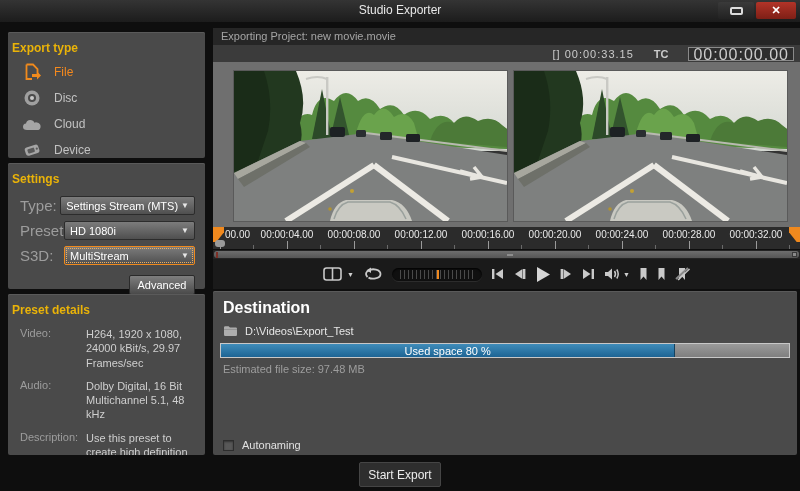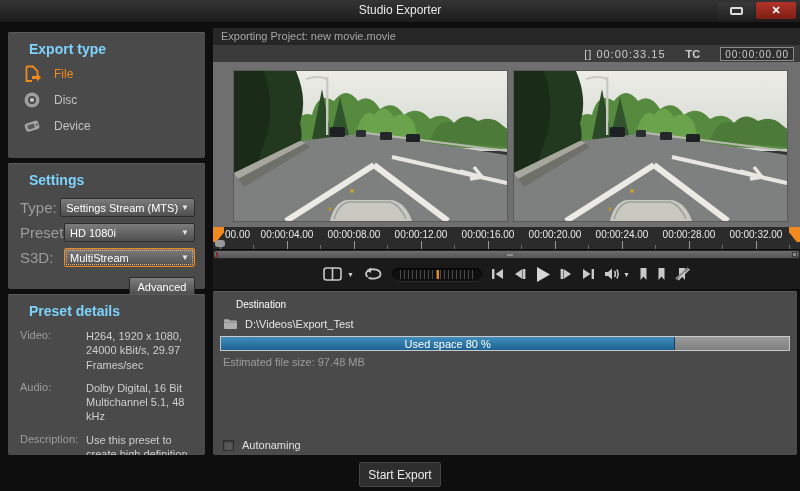--- a/index.html
+++ b/index.html
@@ -19,21 +19,21 @@
   .btn-close { width:40px; height:17px; background:linear-gradient(#b23428,#7e1f16);
     border-radius:2px; color:#fff; font-size:11px; font-weight:bold;
     display:flex; align-items:center; justify-content:center; }
 
   
   .panel { position:absolute; background:#4a4a4a; border-radius:2px;
     box-shadow:inset 0 1px 0 #5a5a5a; }
   .p-export { left:8px; top:32px; width:197px; height:126px; }
   .p-settings { left:8px; top:163px; width:197px; height:126px; }
   .p-preset { left:8px; top:294px; width:197px; height:161px; }
-  .panel h3 { color:#7dd3fc; font-size:14px; font-weight:bold; padding:9px 12px 4px 21px; }
+  .panel h3 { color:#eab308; font-size:12px; font-weight:bold; padding:9px 12px 4px 4px; }
 
   .etype-item { display:flex; align-items:center; gap:12px; padding:4px 0 4px 14px;
     height:26px; cursor:pointer; }
   .etype-item .lbl { font-size:12px; color:#c2c2c2; }
   .etype-item.selected .lbl { color:#f5891d; }
   .eicon { width:20px; height:20px; display:flex; align-items:center; justify-content:center; }
 
   .set-row { display:flex; align-items:center; padding:0 10px 0 12px; margin-top:6px; }
   .set-row .slabel { width:44px; font-size:15px; color:#9d9d9d; }
   .selectbox { flex:1; height:19px; background:linear-gradient(#7c7c7c,#4f4f4f);
@@ -54,21 +54,21 @@
 
   
   .rightcol { position:absolute; left:213px; top:28px; width:587px; height:312px; }
   .projbar { position:absolute; left:0; top:0; width:587px; height:17px;
     background:#262626; color:#a5a5a5; font-size:11px; line-height:17px; padding-left:8px; }
   .tcbar { position:absolute; left:0; top:17px; width:587px; height:17px;
     background:#3b3b3b; display:flex; align-items:center; justify-content:flex-end;
     gap:20px; padding-right:6px; }
   .tcbar .dur { color:#cccccc; font-size:11px; letter-spacing:1px; }
   .tcbar .tcl { color:#cccccc; font-size:11px; font-weight:bold; }
-  .tcbox { border:1px solid #8a8a8a; background:#2e2e2e; color:#cccccc; font-size:10px;
+  .tcbox { border:1px solid #8a8a8a; background:#2e2e2e; color:#cccccc; font-size:16px;
     letter-spacing:1px; padding:0 4px; height:14px; line-height:13px; }
 
   .previewarea { position:absolute; left:0; top:34px; width:587px; height:165px;
     background:#6f6f6f; }
   .vframe { position:absolute; top:9px; width:273px; height:150px; background:#333;
     box-shadow:0 0 0 1px #5a5a5a; }
   .vframe.left { left:21px; } .vframe.right { left:301px; }
 
   
   .ruler { position:absolute; left:0; top:199px; width:587px; height:22px; background:#2b2b2b; }
@@ -109,21 +109,21 @@
     position:relative; overflow:hidden;
     box-shadow:inset 0 1px 2px #000, 0 1px 0 #2c2c2c; }
   .jog-ticks { position:absolute; inset:2px 8px;
     background:repeating-linear-gradient(90deg,#4a4a4a 0 1px,transparent 1px 4px); }
   .jog-center { position:absolute; left:50%; top:2px; width:2px; height:9px; background:#f0891e; }
   .caret-sm { font-size:7px; color:#cfcfcf; margin-left:2px; }
 
   
   .dest { position:absolute; left:0; top:263px; width:584px; height:164px;
     background:#4a4a4a; border-radius:2px; box-shadow:inset 0 1px 0 #5a5a5a; }
-  .dest h3 { color:#fff; font-size:10px; font-weight:normal; padding:8px 10px 6px 23px; }
+  .dest h3 { color:#fff; font-size:16px; font-weight:bold; padding:8px 10px 6px 10px; }
   .dest-path { display:flex; align-items:center; gap:7px; padding:2px 10px 6px 10px; }
   .dest-path .path { color:#e6e6e6; font-size:11px; }
   .progress { position:relative; margin:0 7px; height:15px; border:1px solid #c8c8c8;
     background:linear-gradient(#9a9a9a,#7f7f7f); }
   .prog-fill { position:absolute; left:0; top:0; bottom:0;
     background:linear-gradient(#3f8cba,#1d6494); border-right:1px solid #15425f;
     display:flex; align-items:center; justify-content:center; }
   .prog-label { color:#ffffff; font-size:11px; white-space:nowrap; }
   .est { color:#9d9d9d; font-size:11px; padding:5px 10px; }
   .autonaming { position:absolute; left:0; bottom:4px; display:flex; align-items:center;
@@ -226,20 +226,28 @@
       <span class="eicon">
         <svg width="18" height="18" viewBox="0 0 18 18">
           <circle cx="9" cy="9" r="7.5" fill="#9f9f9f"></circle>
           <circle cx="9" cy="9" r="4" fill="#4a4a4a"></circle>
           <circle cx="9" cy="9" r="2" fill="#c9c9c9"></circle>
         </svg>
       </span>
       <span class="lbl">Disc</span>
     </div>
 
+    <div class="etype-item">
+      <span class="eicon">
+        <svg width="20" height="14" viewBox="0 0 20 14">
+          <path d="M5 13 Q1 13 1 9.8 Q1 7 4 6.6 Q4.6 3 8.2 3 Q11.4 3 12.4 5.8 Q13.4 5 15 5.4 Q18.6 6.2 18.6 9.4 Q18.6 13 14.8 13 Z" fill="#a5a5a5"></path>
+        </svg>
+      </span>
+      <span class="lbl">Cloud</span>
+    </div>
 
     <div class="etype-item">
       <span class="eicon">
         <svg width="20" height="16" viewBox="0 0 20 16">
           <g transform="rotate(-18 10 8)">
             <rect x="3" y="4" width="14" height="8.5" rx="2.5" fill="#a5a5a5"></rect>
             <rect x="5.5" y="6" width="7" height="4.5" rx="1" fill="#5a5a5a"></rect>
             <circle cx="15" cy="8.2" r="1.1" fill="#5a5a5a"></circle>
           </g>
         </svg>

